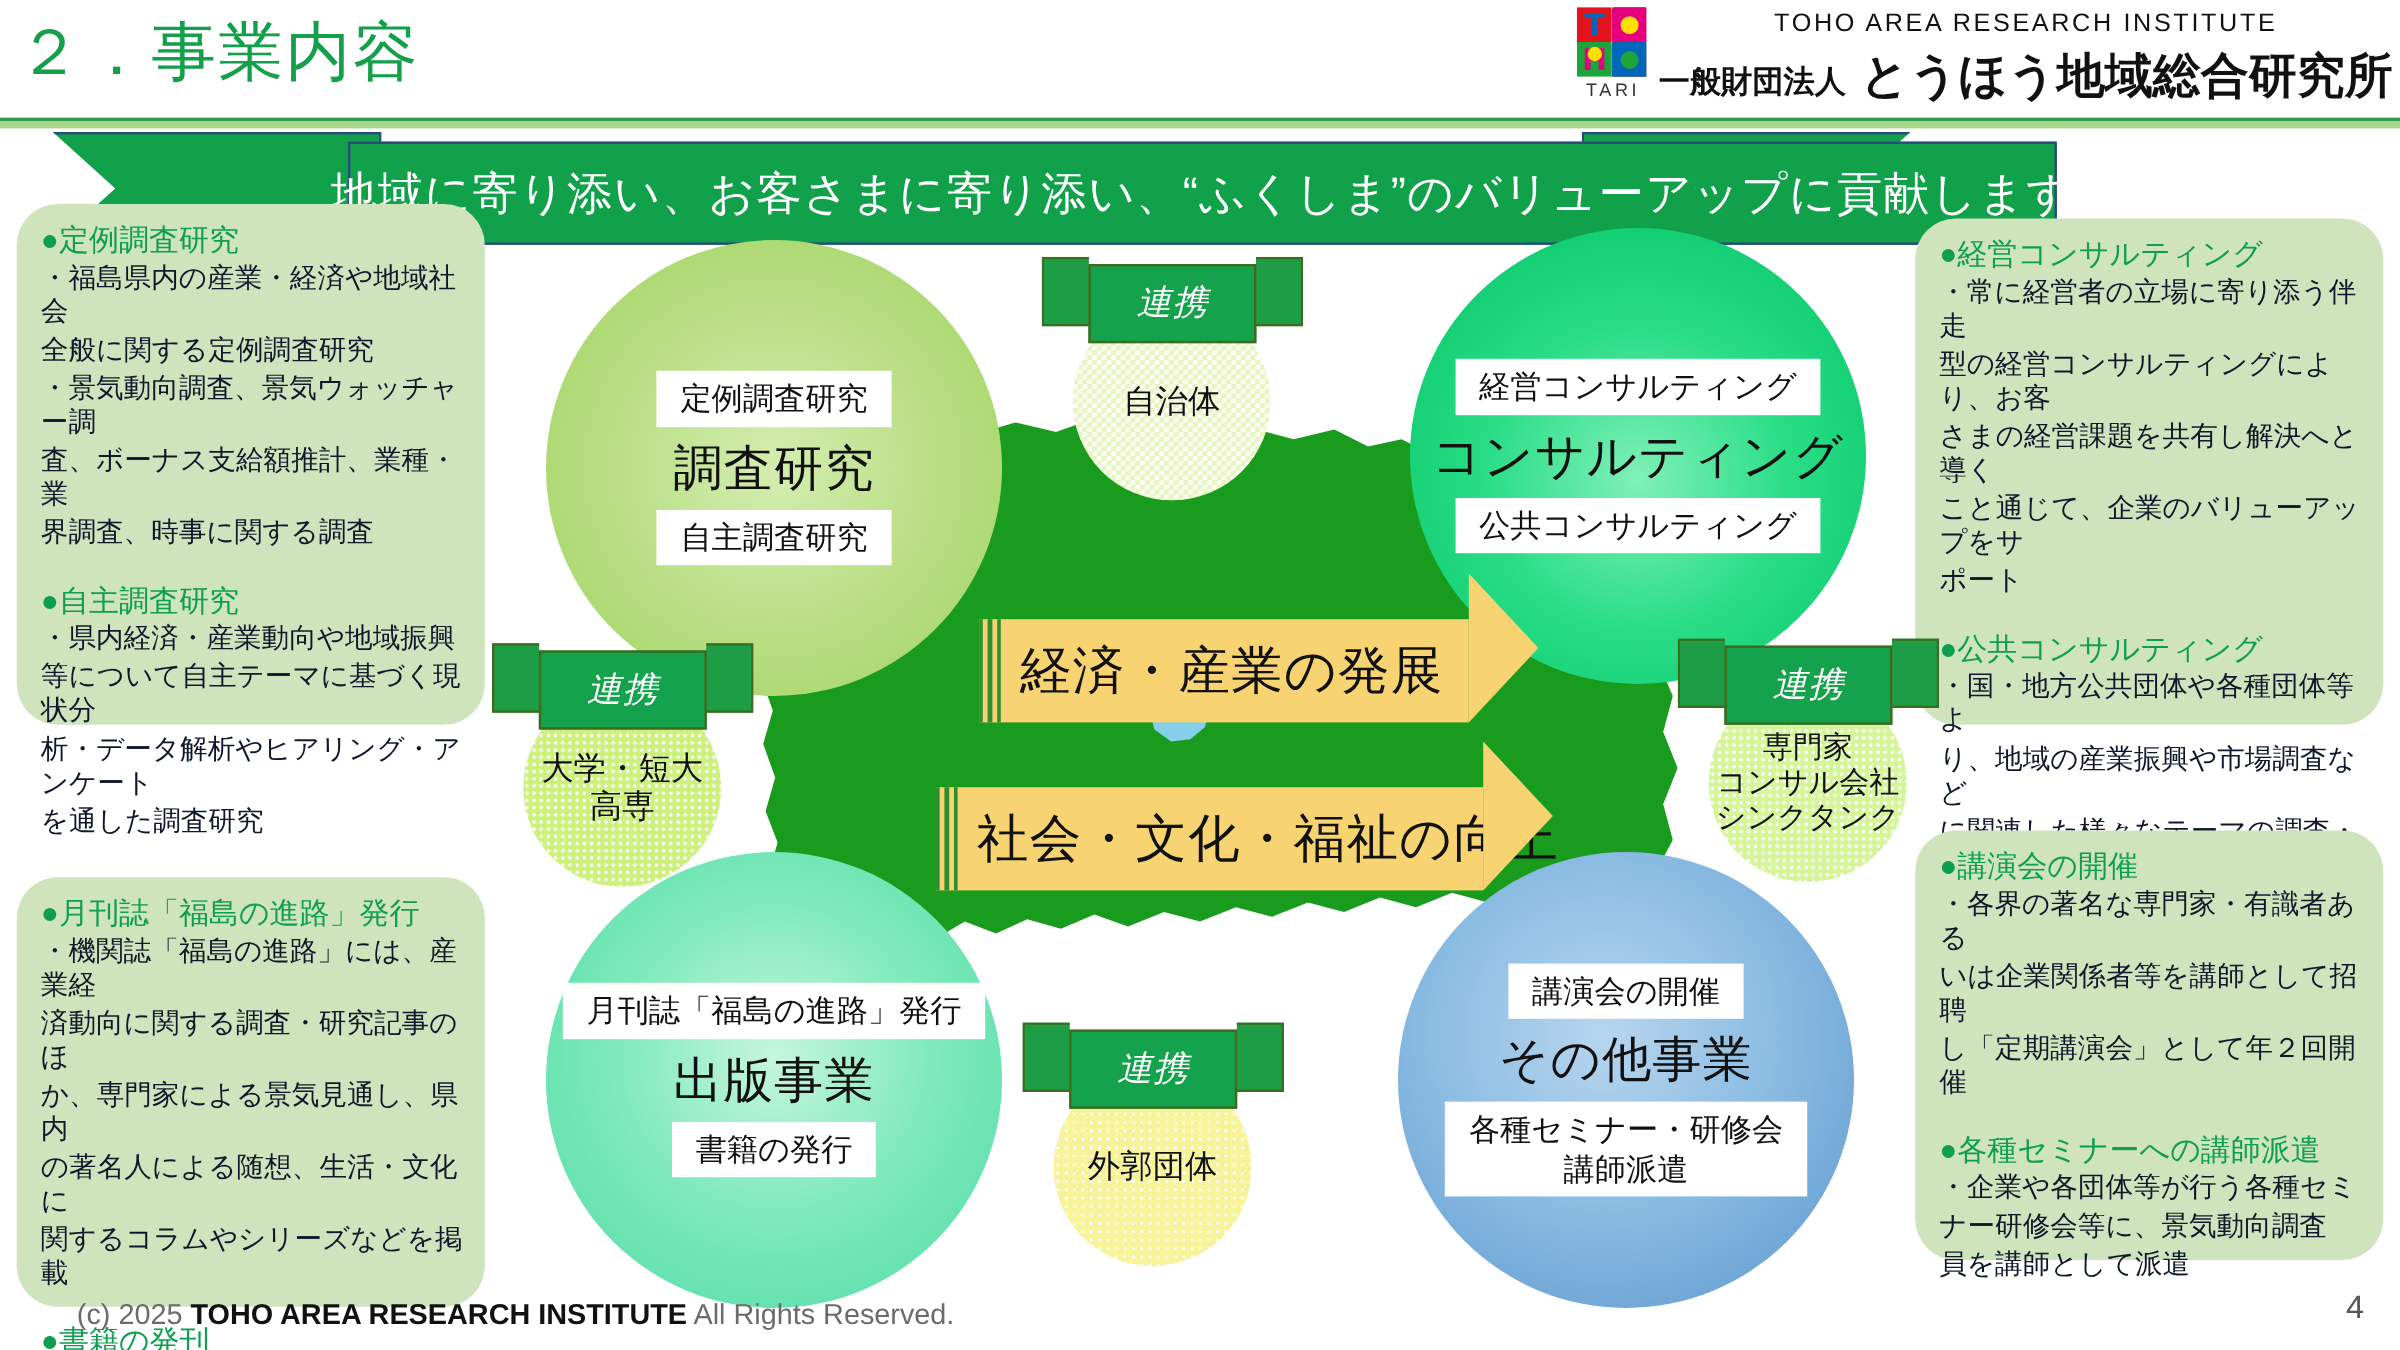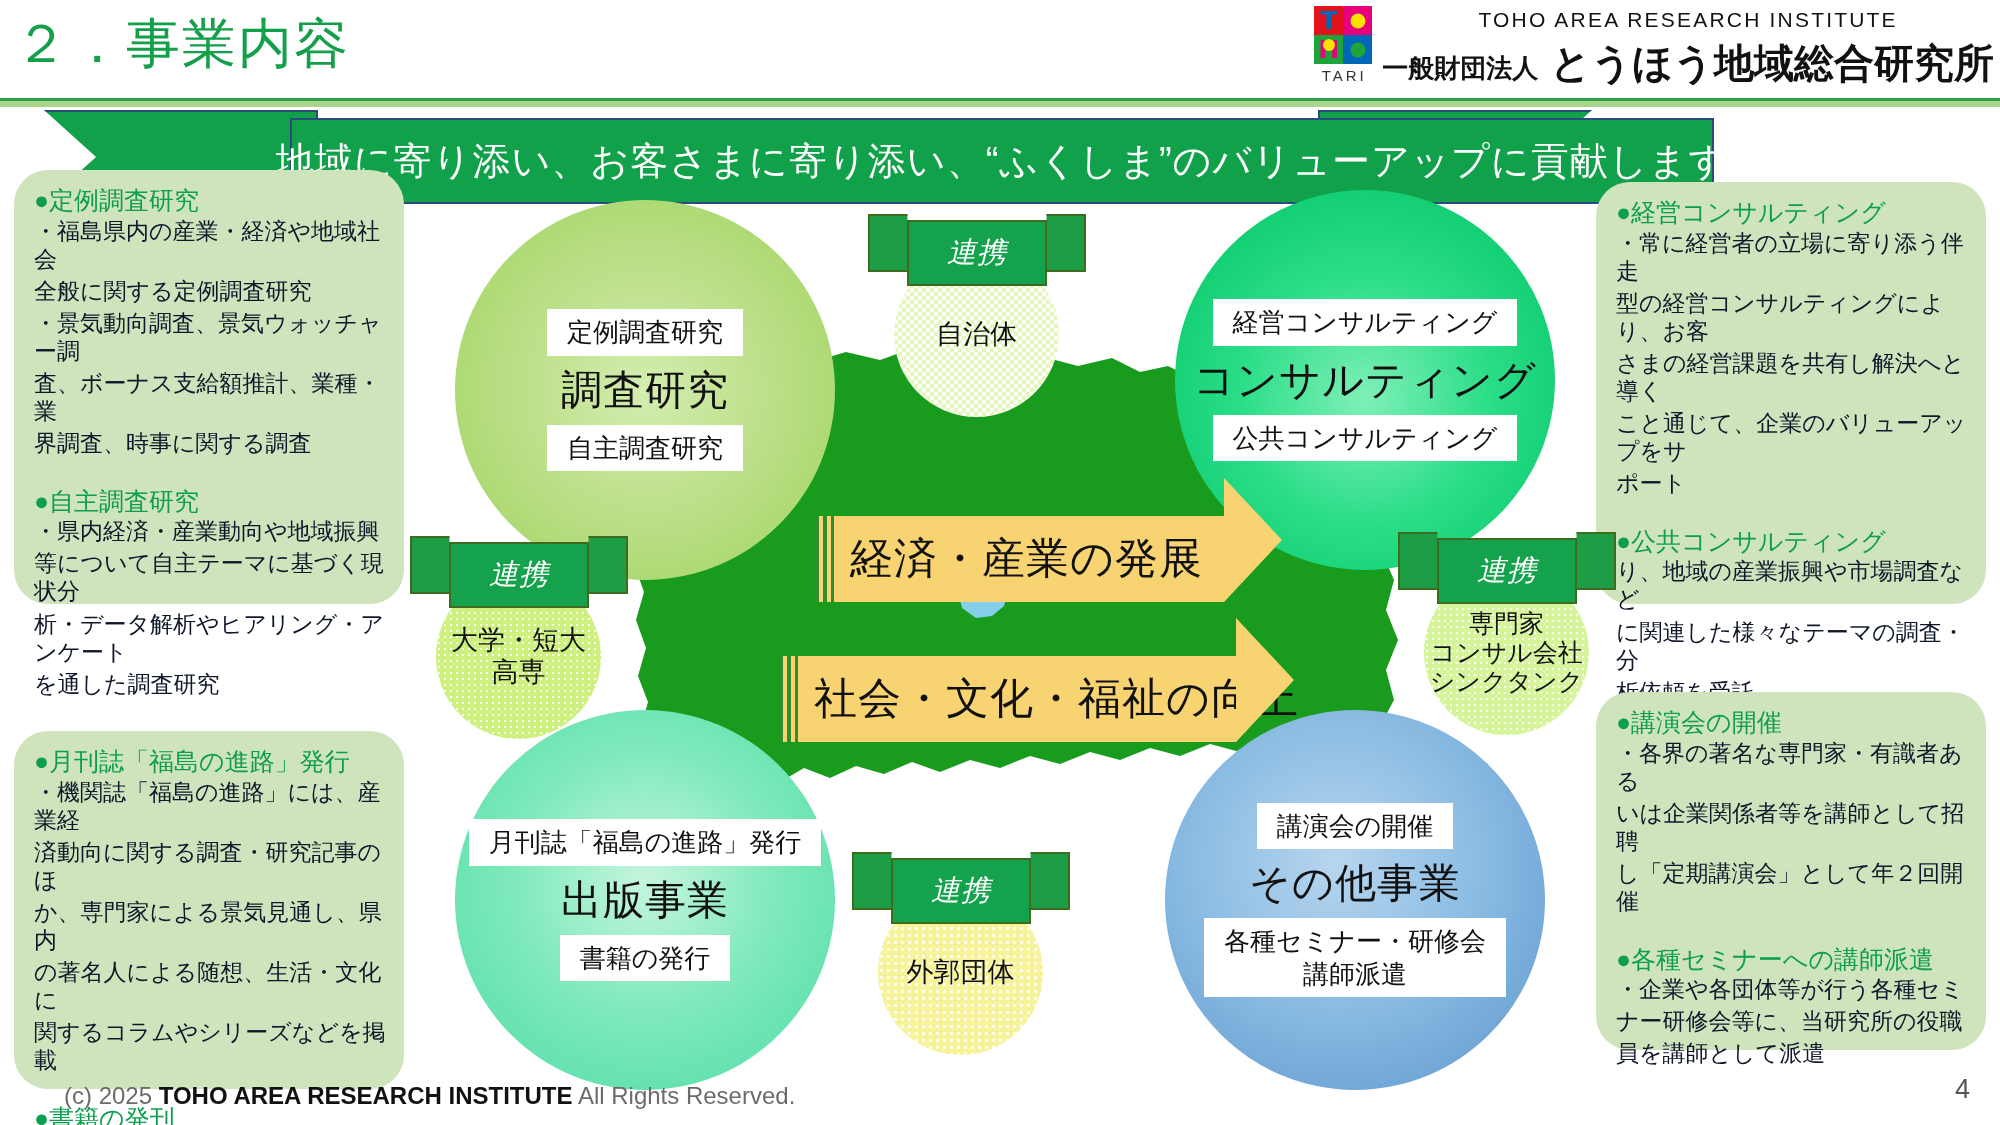--- a/index.html
+++ b/index.html
@@ -270,36 +270,37 @@
 
 <div class="side-panel" id="panel-tr">
   <div class="panel-head">●経営コンサルティング</div>
   <div class="panel-body">・常に経営者の立場に寄り添う伴走</div>
   <div class="panel-body">型の経営コンサルティングにより、お客</div>
   <div class="panel-body">さまの経営課題を共有し解決へと導く</div>
   <div class="panel-body">こと通じて、企業のバリューアップをサ</div>
   <div class="panel-body">ポート</div>
   <div class="panel-gap"></div>
   <div class="panel-head">●公共コンサルティング</div>
+  <div class="panel-body">・国・地方公共団体や各種団体等よ</div>
   <div class="panel-body">り、地域の産業振興や市場調査など</div>
   <div class="panel-body">に関連した様々なテーマの調査・分</div>
   <div class="panel-body">析依頼を受託</div>
   <div class="panel-body">・各種政策の企画立案・策定や実行</div>
   <div class="panel-body">支援・評価等</div>
 </div>
 
 <div class="side-panel" id="panel-br">
   <div class="panel-head">●講演会の開催</div>
   <div class="panel-body">・各界の著名な専門家・有識者ある</div>
   <div class="panel-body">いは企業関係者等を講師として招聘</div>
   <div class="panel-body">し「定期講演会」として年２回開催</div>
   <div class="panel-gap"></div>
   <div class="panel-head">●各種セミナーへの講師派遣</div>
   <div class="panel-body">・企業や各団体等が行う各種セミ</div>
-  <div class="panel-body">ナー研修会等に、当研究所の役職</div>
+  <div class="panel-body">ナー研修会等に、景気動向調査</div>
   <div class="panel-body">員を講師として派遣</div>
 </div>
 
 <div class="big-circle" id="circle-research">
   <div class="tagbox">定例調査研究</div>
   <div class="circle-title">調査研究</div>
   <div class="tagbox">自主調査研究</div>
 </div>
 
 <div class="big-circle" id="circle-consult">

